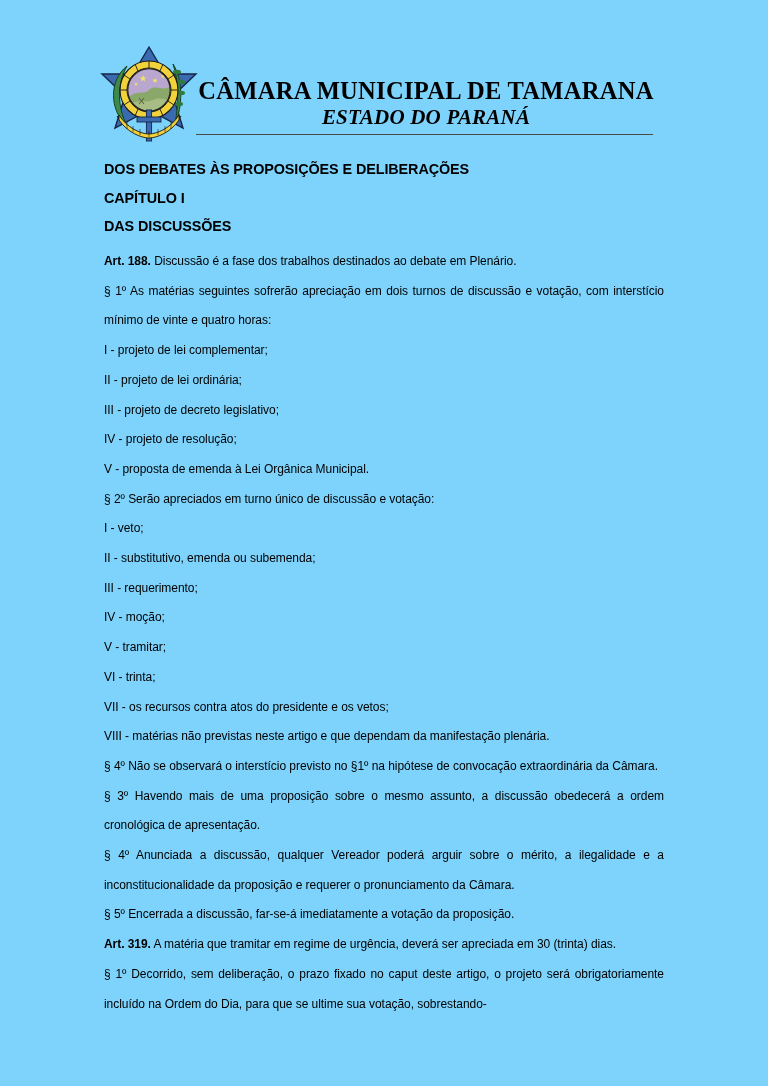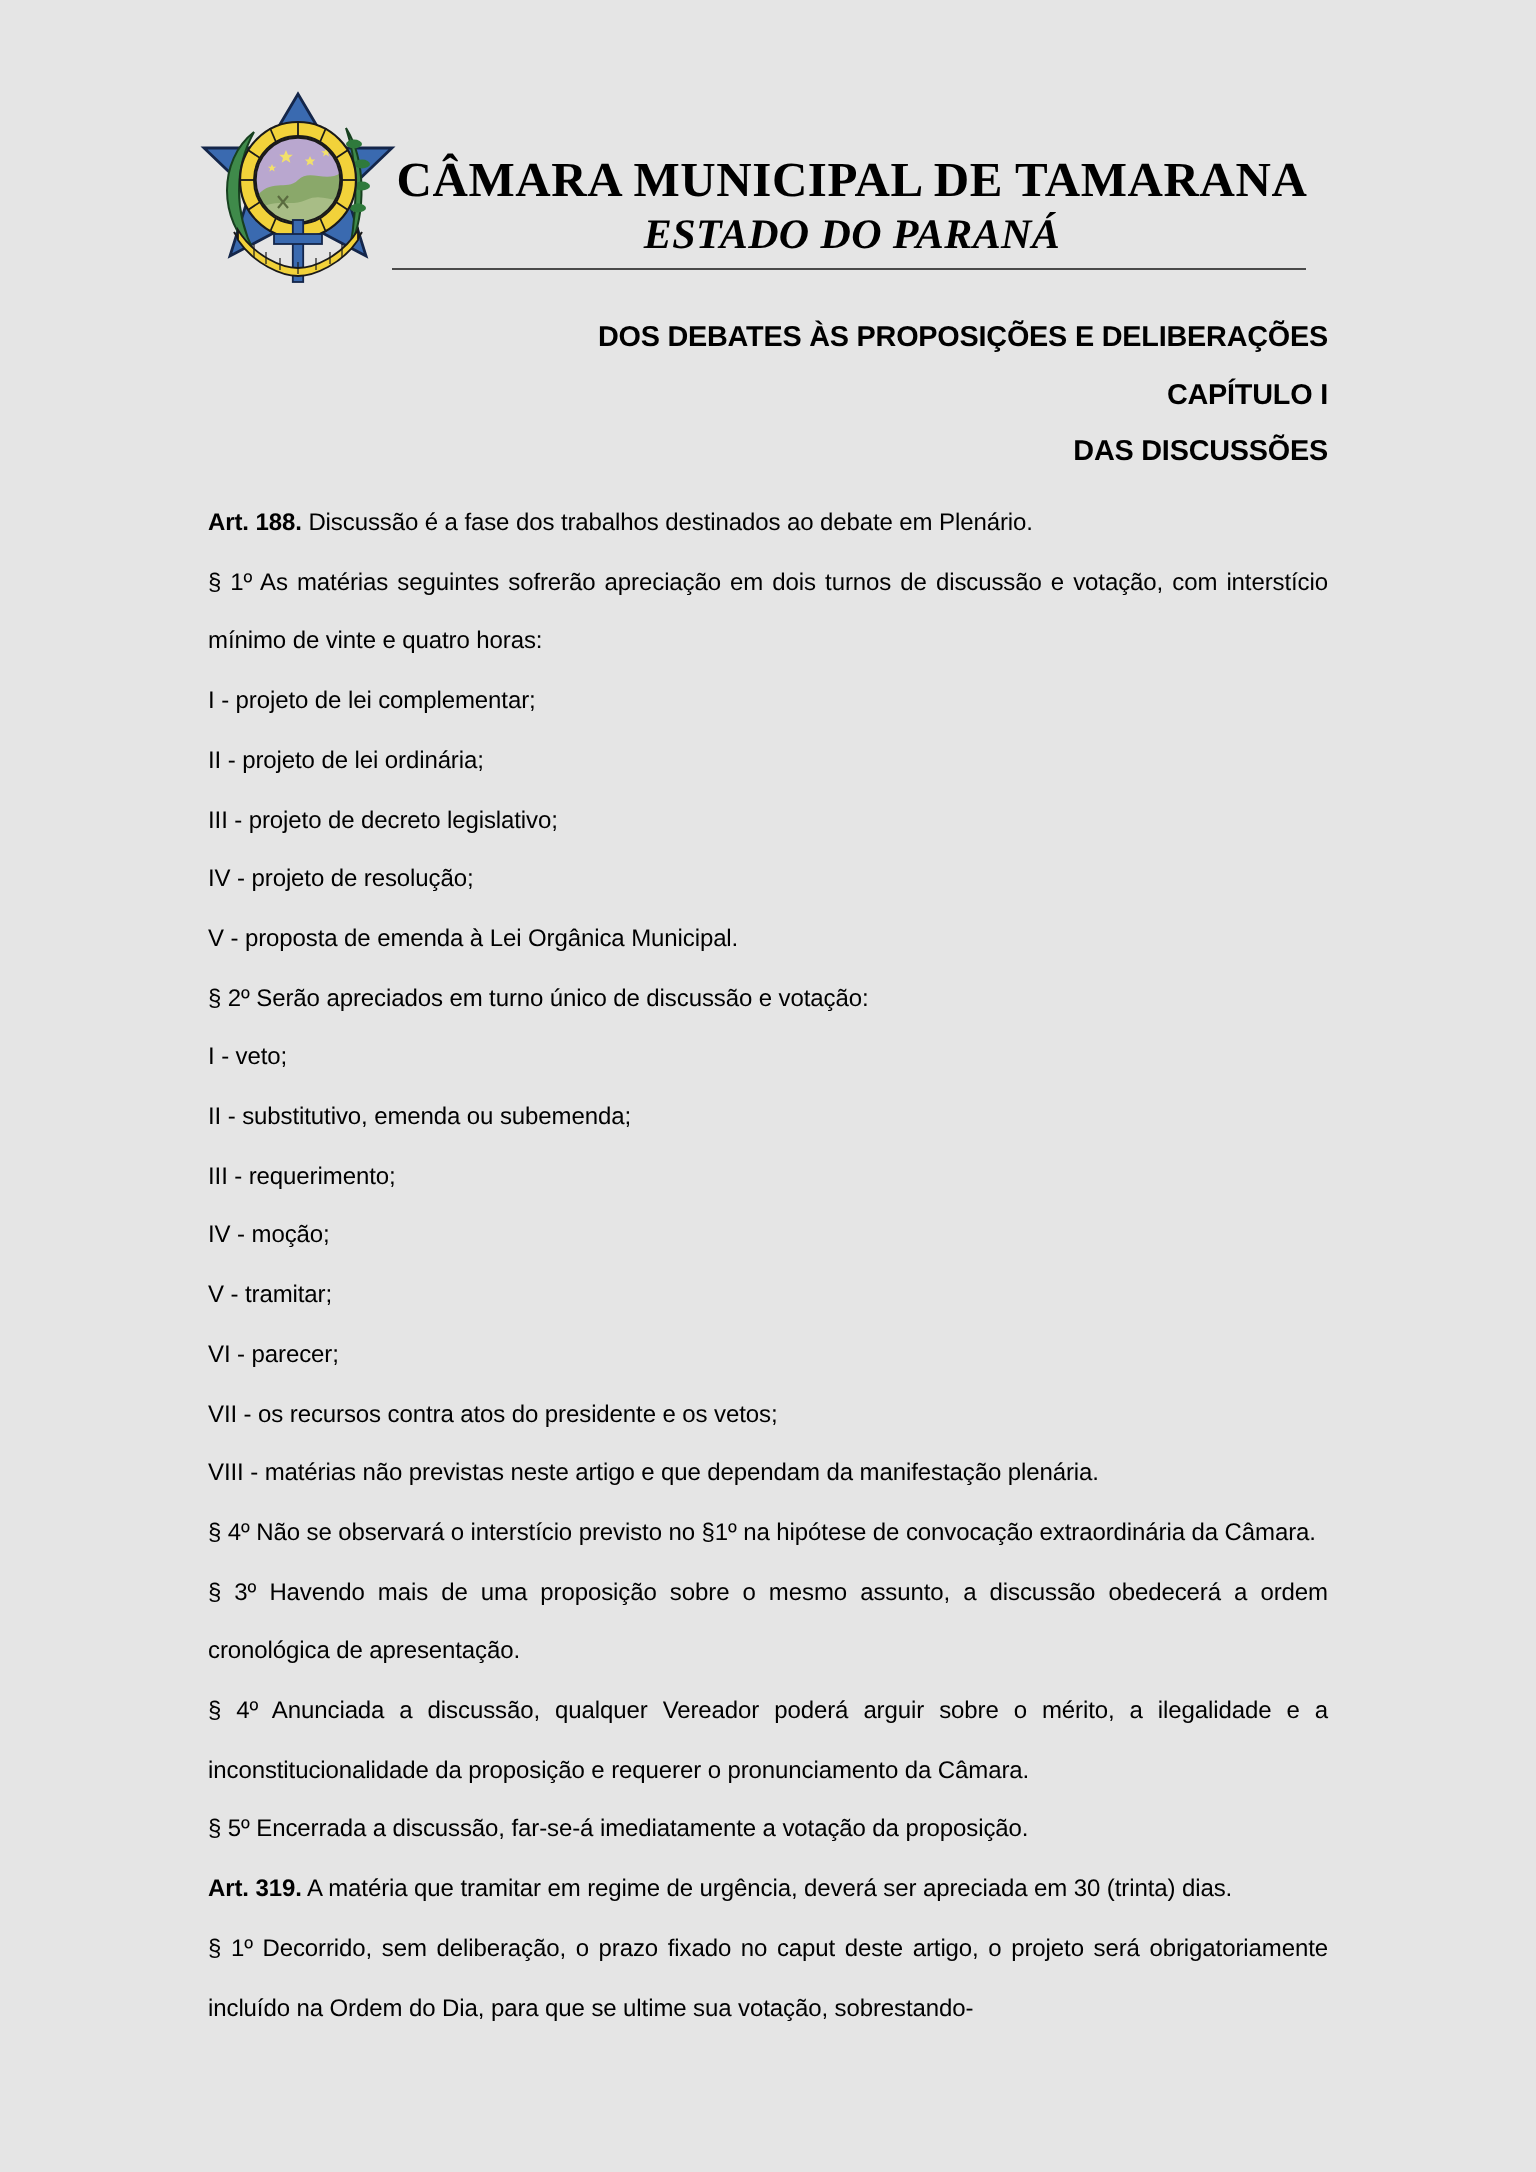--- a/index.html
+++ b/index.html
@@ -12,21 +12,21 @@
     height: 1086px;
     font-family: "Liberation Sans", sans-serif;
     color: #000000;
     position: relative;
     overflow: hidden;
   }
   .page {
     width: 768px;
     height: 1086px;
     position: relative;
-    background: #e5e5e5;
+    background: #7dd3fc;
     box-sizing: border-box;
   }
 
   
   .letterhead {
     position: relative;
     height: 105px;
     margin: 0;
     padding-top: 44px;
   }
@@ -69,21 +69,21 @@
     height: 0;
     border-top: 1.6px solid #4a4a4a;
   }
 
   
   .headings {
     position: absolute;
     left: 104px;
     top: 155px;
     width: 560px;
-    text-align: right;
+    text-align: left;
   }
   .headings .h {
     font-size: 14.4px;
     font-weight: bold;
     line-height: 28.5px;
     letter-spacing: -0.1px;
   }
 
   
   .body-text {
@@ -219,21 +219,21 @@
     <p class="para nojust">III - projeto de decreto legislativo;</p>
     <p class="para nojust">IV - projeto de resolução;</p>
     <p class="para nojust">V - proposta de emenda à Lei Orgânica Municipal.</p>
 
     <p class="para nojust">§ 2º Serão apreciados em turno único de discussão e votação:</p>
     <p class="para nojust">I - veto;</p>
     <p class="para nojust">II - substitutivo, emenda ou subemenda;</p>
     <p class="para nojust">III - requerimento;</p>
     <p class="para nojust">IV - moção;</p>
     <p class="para nojust">V - tramitar;</p>
-    <p class="para nojust">VI - parecer;</p>
+    <p class="para nojust">VI - trinta;</p>
     <p class="para nojust">VII - os recursos contra atos do presidente e os vetos;</p>
     <p class="para nojust">VIII - matérias não previstas neste artigo e que dependam da manifestação plenária.</p>
 
     <p class="para">§ 4º Não se observará o interstício previsto no §1º na hipótese de convocação extraordinária da Câmara.</p>
     <p class="para">§ 3º Havendo mais de uma proposição sobre o mesmo assunto, a discussão obedecerá a ordem cronológica de apresentação.</p>
     <p class="para">§ 4º Anunciada a discussão, qualquer Vereador poderá arguir sobre o mérito, a ilegalidade e a inconstitucionalidade da proposição e requerer o pronunciamento da Câmara.</p>
     <p class="para nojust">§ 5º Encerrada a discussão, far-se-á imediatamente a votação da proposição.</p>
 
     <p class="para"><b>Art. 319.</b><span> A matéria que tramitar em regime de urgência, deverá ser apreciada em 30 (trinta) dias.</span></p>
 

